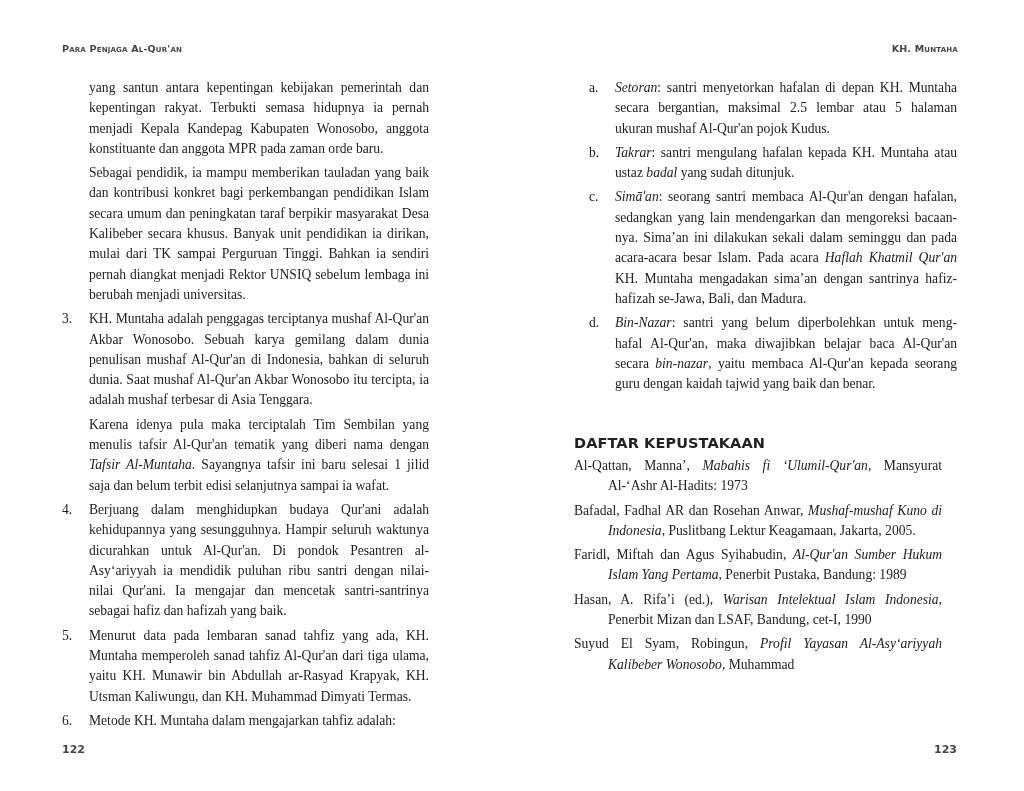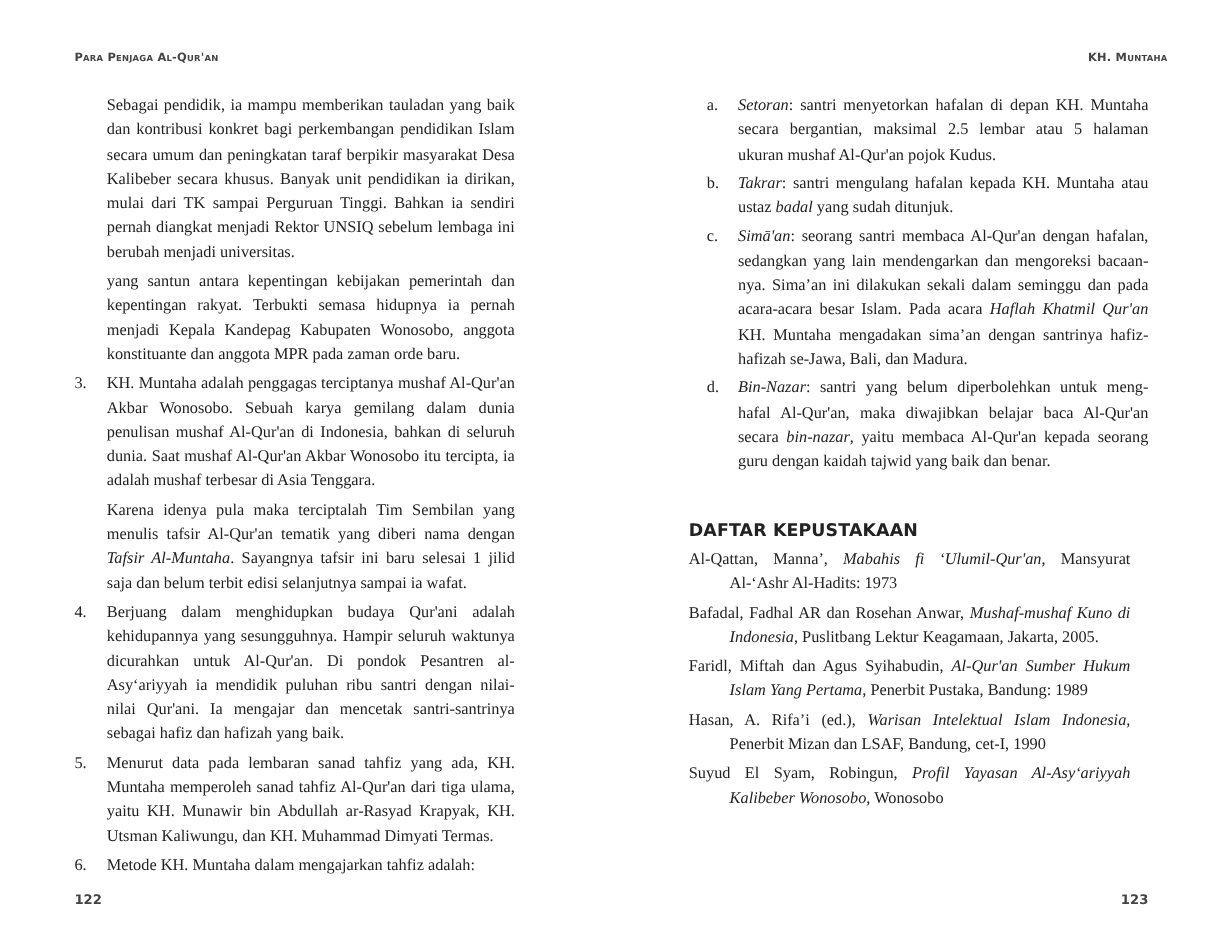--- a/index.html
+++ b/index.html
@@ -12,21 +12,21 @@
   .page.left { left: 0; width: 512px; }
   .page.right { left: 512px; width: 512px; }
 
   .running-head {
     position: absolute; top: 43px;
     font-family: "DejaVu Sans", "Liberation Sans", sans-serif;
     font-weight: bold; font-size: 9.5px; letter-spacing: 0.2px;
     color: #444444; font-variant: small-caps;
   }
   .left .running-head { left: 62px; }
-  .right .running-head { right: 51px; text-align: center; }
+  .right .running-head { right: 66px; text-align: center; }
 
   .folio {
     position: absolute; top: 743px;
     font-family: "DejaVu Sans", "Liberation Sans", sans-serif;
     font-weight: bold; font-size: 11px; color: #444444;
   }
   .left .folio { left: 62px; }
   .right .folio { right: 67px; text-align: right; }
 
   .body { position: absolute; font-size: 13.6px; line-height: 20.3px; text-align: justify; }
@@ -50,22 +50,22 @@
     padding-left: 34px; text-indent: -34px; margin: 0 0 4px 0;
   }
 </style>
 </head>
 <body>
 
 <div class="page left">
   <div class="running-head">Para Penjaga Al-Qur'an</div>
 
   <div class="body">
+    <p>yang santun antara kepentingan kebijakan pemerintah dan kepentingan rakyat. Terbukti semasa hidupnya ia pernah menjadi Kepala Kandepag Kabupaten Wonosobo, anggota konstituante dan anggota MPR pada zaman orde baru.</p>
     <p>Sebagai pendidik, ia mampu memberikan tauladan yang baik dan kontribusi konkret bagi perkembangan pendidikan Islam secara umum dan peningkatan taraf berpikir masyarakat Desa Kalibeber secara khusus. Banyak unit pendidikan ia dirikan, mulai dari TK sampai Perguruan Tinggi. Bahkan ia sendiri pernah diangkat menjadi Rektor UNSIQ sebelum lembaga ini berubah menjadi universitas.</p>
-    <p>yang santun antara kepentingan kebijakan pemerintah dan kepentingan rakyat. Terbukti semasa hidupnya ia pernah menjadi Kepala Kandepag Kabupaten Wonosobo, anggota konstituante dan anggota MPR pada zaman orde baru.</p>
 
     <div class="num-item">
       <span class="marker">3.</span>
       <p>KH. Muntaha adalah penggagas terciptanya mushaf Al-Qur'an Akbar Wonosobo. Sebuah karya gemilang dalam dunia penulisan mushaf Al-Qur'an di Indonesia, bahkan di seluruh dunia. Saat mushaf Al-Qur'an Akbar Wonosobo itu tercipta, ia adalah mushaf terbesar di Asia Tenggara.</p>
       <p><span>Karena idenya pula maka terciptalah Tim Sembilan yang menulis tafsir Al-Qur'an tematik yang diberi nama dengan </span><em>Tafsir Al-Muntaha</em><span>. Sayangnya tafsir ini baru selesai 1 jilid saja dan belum terbit edisi selanjutnya sampai ia wafat.</span></p>
     </div>
 
     <div class="num-item">
       <span class="marker">4.</span>
       <p>Berjuang dalam menghidupkan budaya Qur'ani adalah kehidupannya yang sesungguhnya. Hampir seluruh waktunya dicurahkan untuk Al-Qur'an. Di pondok Pesantren al-Asy‘ariyyah ia mendidik puluhan ribu santri dengan nilai-nilai Qur'ani. Ia mengajar dan mencetak santri-santrinya sebagai hafiz dan hafizah yang baik.</p>
@@ -111,14 +111,14 @@
     <p><em>Bin-Nazar</em><span>: santri yang belum diperbolehkan untuk meng-hafal Al-Qur'an, maka diwajibkan belajar baca Al-Qur'an secara </span><em>bin-nazar</em><span>, yaitu membaca Al-Qur'an kepada seorang guru dengan kaidah tajwid yang baik dan benar.</span></p>
   </div>
 </div>
 
 <div class="biblio">
   <h2>DAFTAR KEPUSTAKAAN</h2>
   <div class="entry"><span>Al-Qattan, Manna’, </span><em>Mabahis fi ‘Ulumil-Qur'an,</em><span> Mansyurat Al-‘Ashr Al-Hadits: 1973</span></div>
   <div class="entry"><span>Bafadal, Fadhal AR dan Rosehan Anwar, </span><em>Mushaf-mushaf Kuno di Indonesia</em><span>, Puslitbang Lektur Keagamaan, Jakarta, 2005.</span></div>
   <div class="entry"><span>Faridl, Miftah dan Agus Syihabudin, </span><em>Al-Qur'an Sumber Hukum Islam Yang Pertama,</em><span> Penerbit Pustaka, Bandung: 1989</span></div>
   <div class="entry"><span>Hasan, A. Rifa’i (ed.), </span><em>Warisan Intelektual Islam Indonesia,</em><span> Penerbit Mizan dan LSAF, Bandung, cet-I, 1990</span></div>
-  <div class="entry"><span>Suyud El Syam, Robingun, </span><em>Profil Yayasan Al-Asy‘ariyyah Kalibeber Wonosobo,</em><span> Wonosobo</span></div>
+  <div class="entry"><span>Suyud El Syam, Robingun, </span><em>Profil Yayasan Al-Asy‘ariyyah Kalibeber Wonosobo,</em><span> Muhammad</span></div>
 </div>
 
 </body></html>

